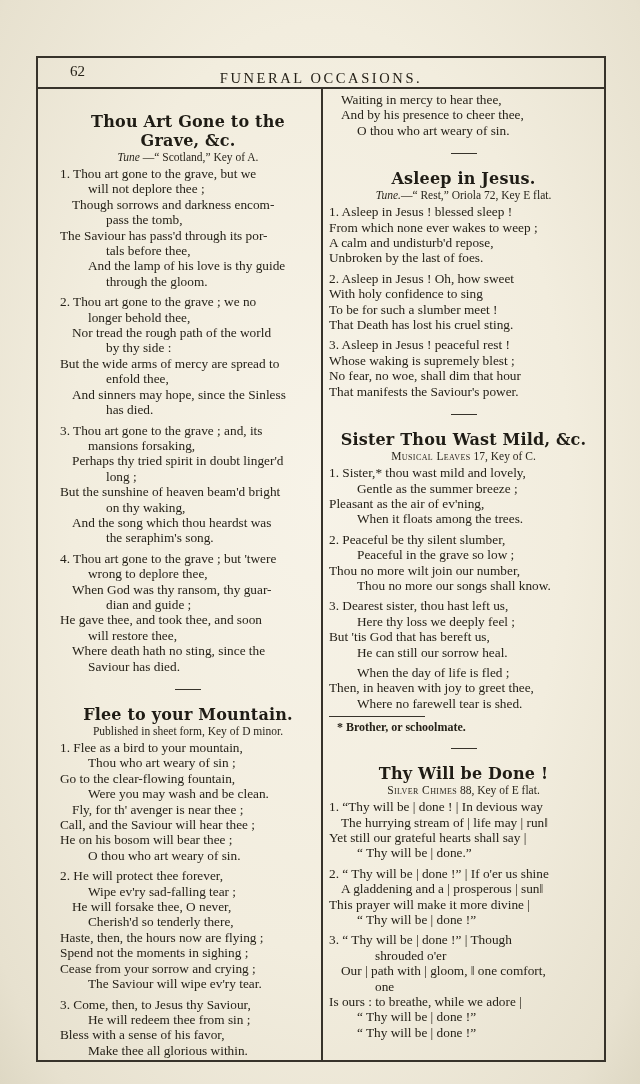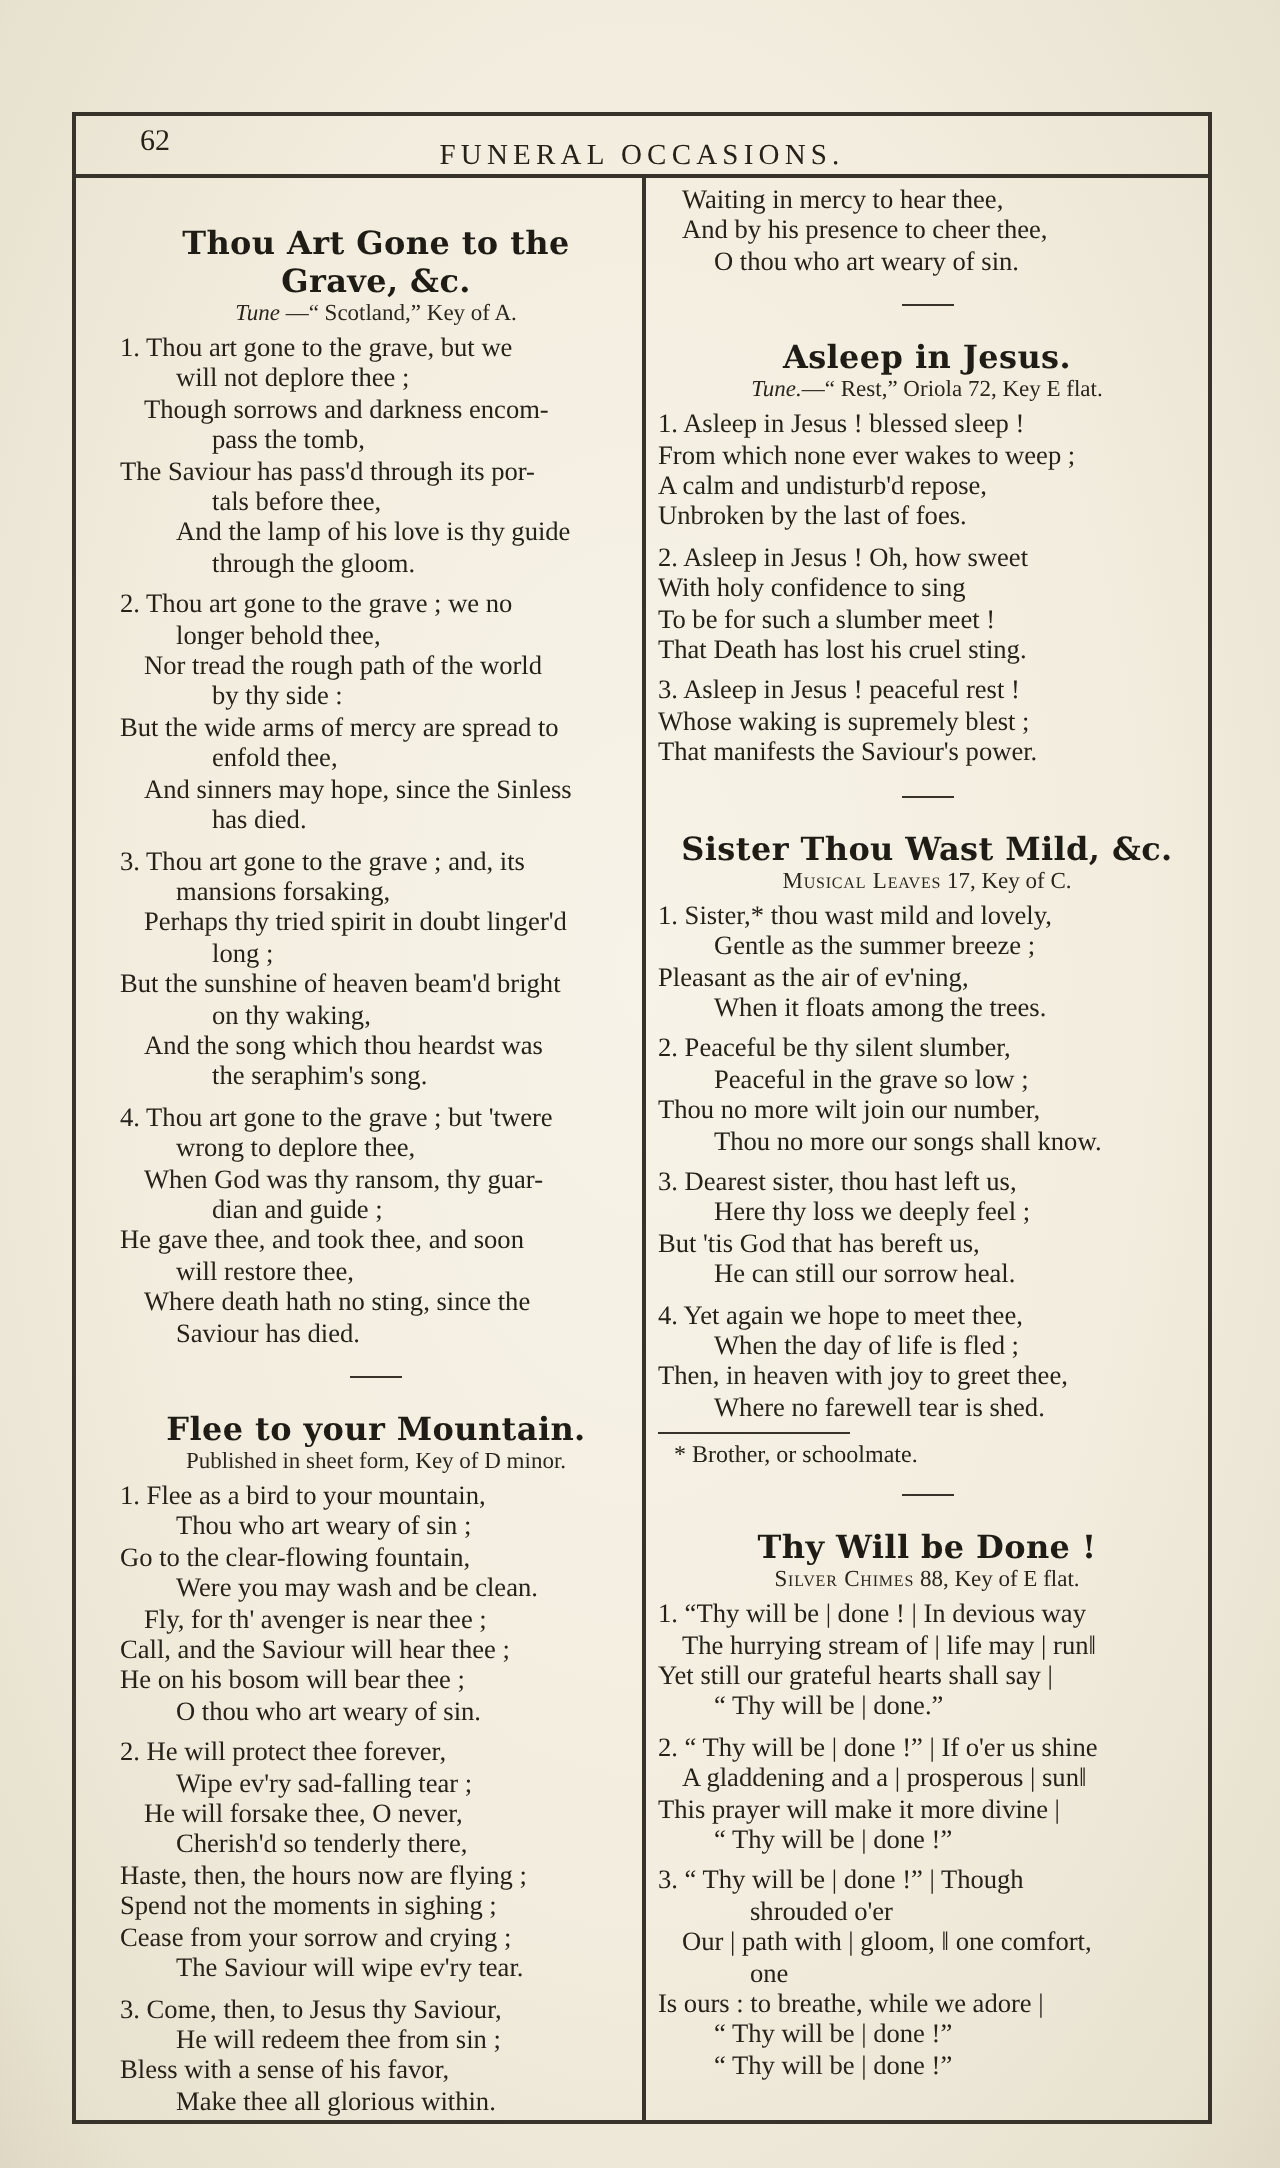--- a/index.html
+++ b/index.html
@@ -26,21 +26,21 @@
   .lead.italic{font-style:italic;}
   .lead.smallcaps{font-variant:small-caps;letter-spacing:0.4px;}
   .stanza{margin:0 0 5px;}
   .line{font-size:13.3px;line-height:15.4px;white-space:nowrap;}
   .ind0{padding-left:0;}
   .ind1{padding-left:12px;}
   .ind2{padding-left:28px;}
   .ind3{padding-left:46px;}
   .divider{text-align:center;margin:2px 0 4px;height:6px;}
   .divider .rule{display:inline-block;width:26px;height:0;border-top:1.6px solid #37332b;vertical-align:middle;}
-  .footnote{margin:1px 0 3px;}
+  .footnote{margin:1px 0 3px;font-weight:bold;}
   .fn-rule{width:96px;height:0;border-top:1px solid #37332b;margin:2px 0 3px;}
   .fn-text{font-size:12px;padding-left:8px;line-height:15px;}
 </style>
 </head>
 <body>
 
 <div class="scan">
   <div class="frame">
     <div class="pagehead">
       <span class="pagenum">62</span>
@@ -145,20 +145,21 @@
             </div>
             <div class="stanza">
               <div class="line ind0">2. Asleep in Jesus ! Oh, how sweet</div>
               <div class="line ind0">With holy confidence to sing</div>
               <div class="line ind0">To be for such a slumber meet !</div>
               <div class="line ind0">That Death has lost his cruel sting.</div>
             </div>
             <div class="stanza">
               <div class="line ind0">3. Asleep in Jesus ! peaceful rest !</div>
               <div class="line ind0">Whose waking is supremely blest ;</div>
+              <div class="line ind0">No fear, no woe, shall dim that hour</div>
               <div class="line ind0">That manifests the Saviour's power.</div>
             </div>
           </section>
           <div class="divider"><span class="rule"></span></div>
           <section class="song">
             <h2 class="song-title">Sister Thou Wast Mild, &amp;c.</h2>
             <p class="song-sub"><span class="lead smallcaps">Musical Leaves</span><span class="rest"> 17, Key of C.</span></p>
             <div class="stanza">
               <div class="line ind0">1. Sister,* thou wast mild and lovely,</div>
               <div class="line ind2">Gentle as the summer breeze ;</div>
@@ -171,21 +172,20 @@
               <div class="line ind0">Thou no more wilt join our number,</div>
               <div class="line ind2">Thou no more our songs shall know.</div>
             </div>
             <div class="stanza">
               <div class="line ind0">3. Dearest sister, thou hast left us,</div>
               <div class="line ind2">Here thy loss we deeply feel ;</div>
               <div class="line ind0">But 'tis God that has bereft us,</div>
               <div class="line ind2">He can still our sorrow heal.</div>
             </div>
             <div class="stanza">
-              <div class="line ind0">4. Yet again we hope to meet thee,</div>
               <div class="line ind2">When the day of life is fled ;</div>
               <div class="line ind0">Then, in heaven with joy to greet thee,</div>
               <div class="line ind2">Where no farewell tear is shed.</div>
             </div>
           </section>
           <div class="footnote">
             <div class="fn-rule"></div>
             <div class="fn-text">* Brother, or schoolmate.</div>
           </div>
           <div class="divider"><span class="rule"></span></div>

